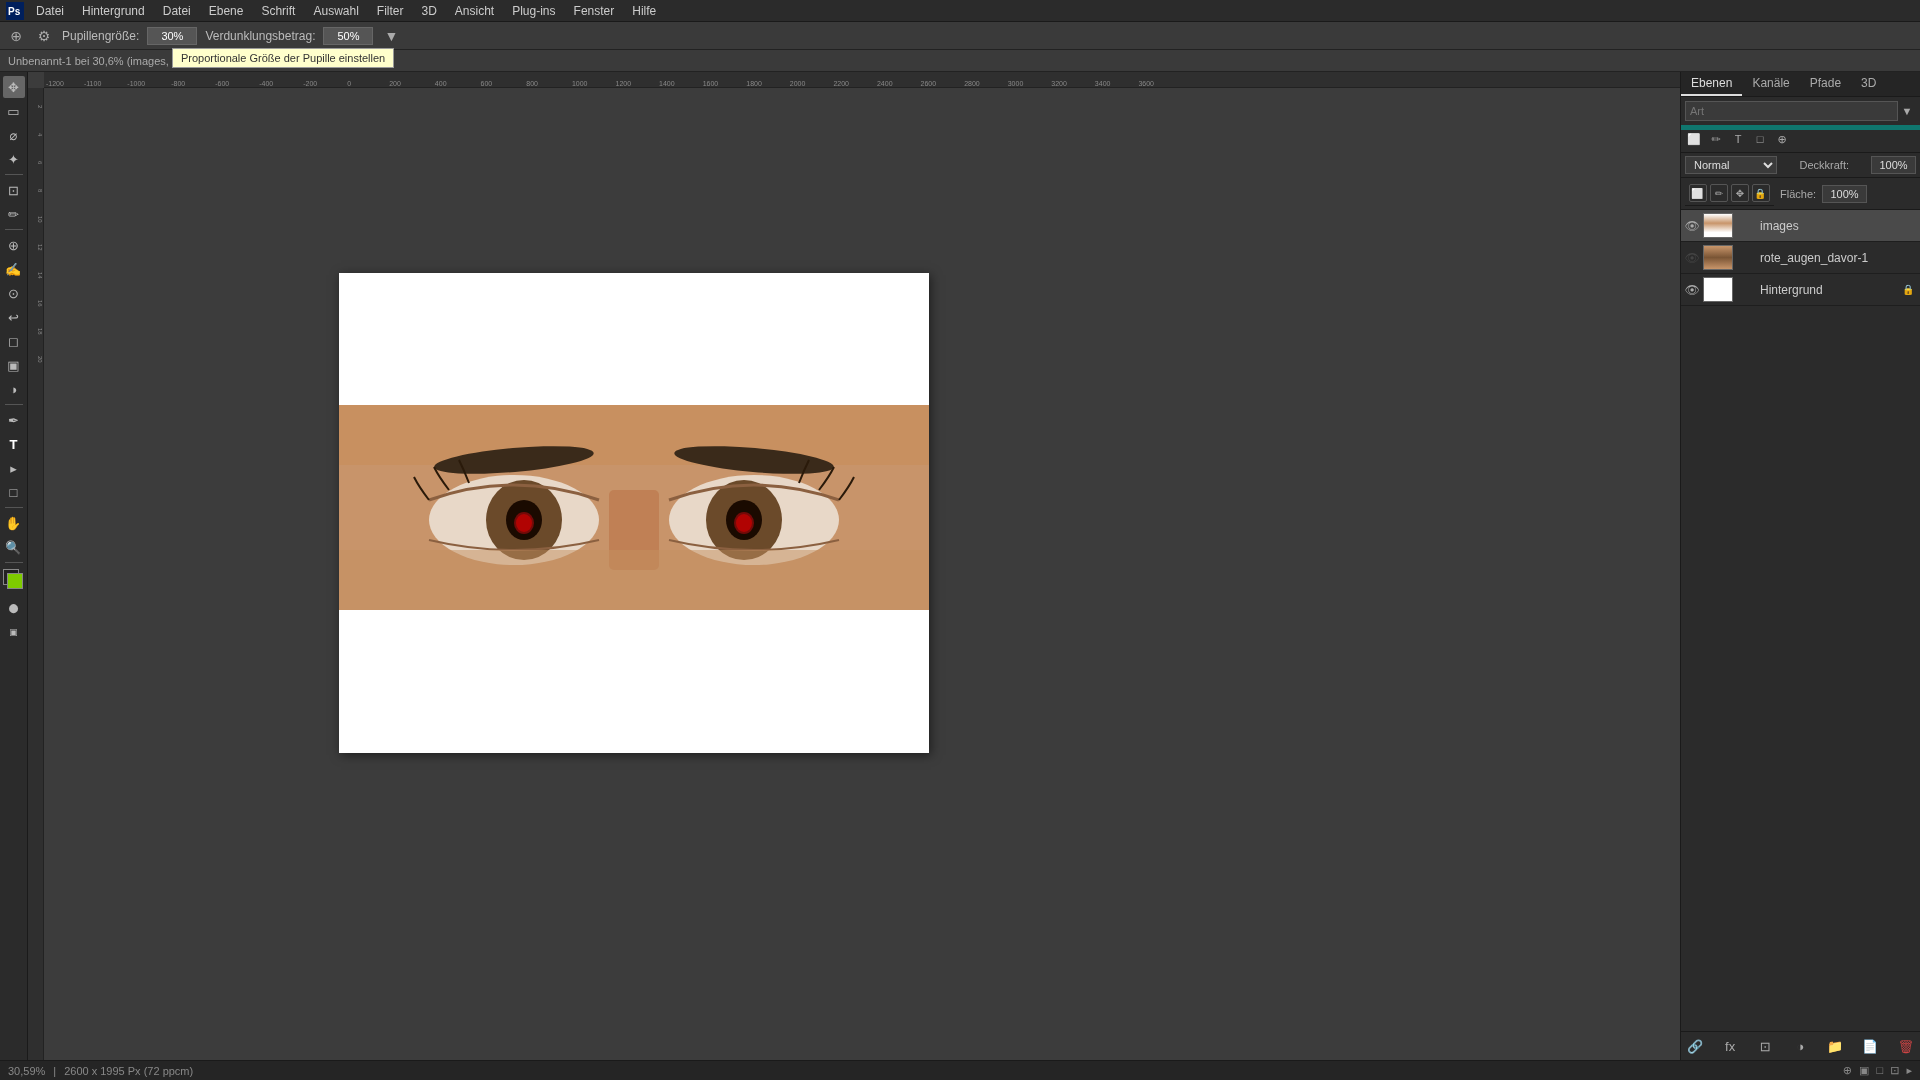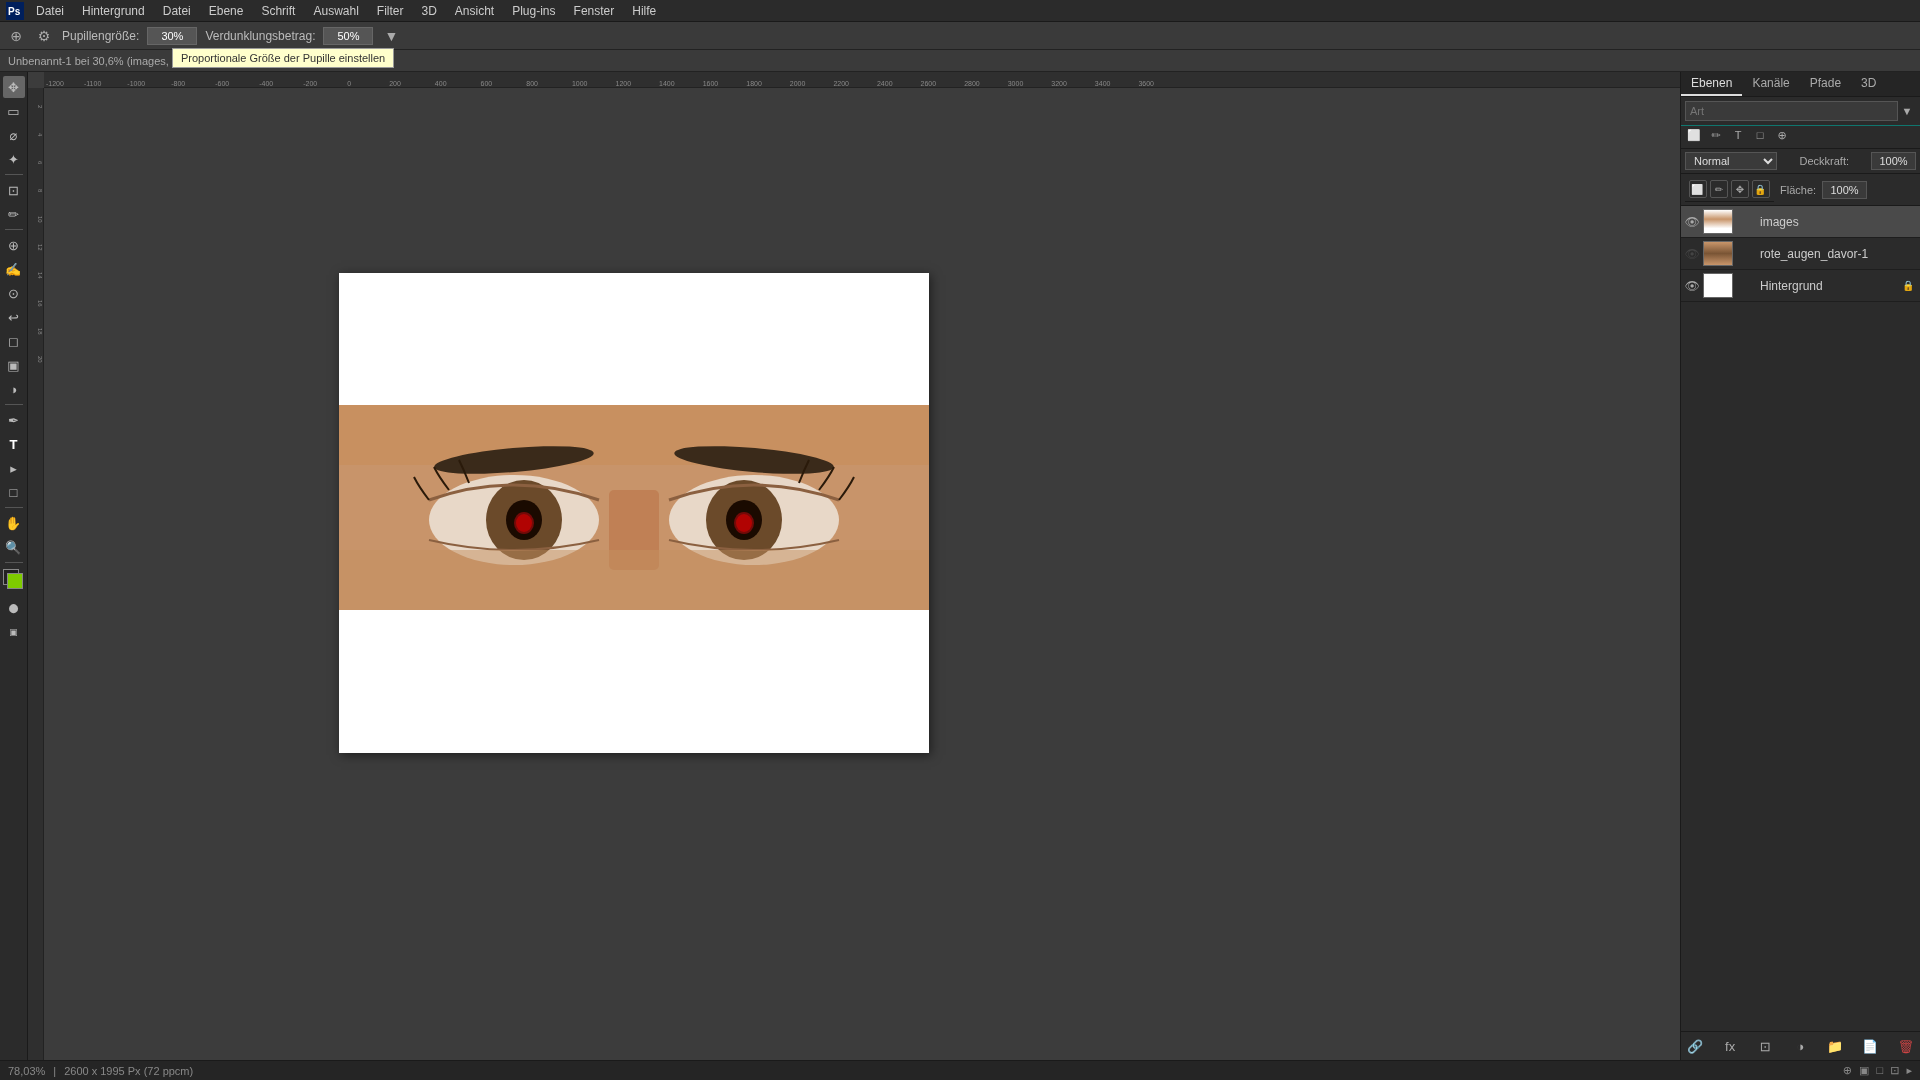--- a/index.html
+++ b/index.html
@@ -109,21 +109,21 @@
     #panel-tabs {
       display: flex; background: #252525; border-bottom: 1px solid #1a1a1a;
     }
     .panel-tab {
       padding: 4px 10px; font-size: 12px; color: #aaa; cursor: pointer;
       border-bottom: 2px solid transparent;
     }
     .panel-tab.active { color: #ddd; border-bottom: 2px solid #ddd; }
     #panel-search {
       display: flex; align-items: center; padding: 4px; 
-      border-bottom: 1px solid #0f766e;
+      border-bottom: 5px solid #0f766e;
     }
     #search-input {
       flex: 1; height: 20px; background: #3a3a3a; border: 1px solid #555; color: #ddd;
       font-size: 11px; padding: 0 4px;
     }
     #panel-icons {
       display: flex; align-items: center; gap: 4px; padding: 0 4px 4px;
       border-bottom: 1px solid #1a1a1a;
     }
     .panel-icon-btn {
@@ -476,21 +476,21 @@
       <div class="layer-footer-btn" title="Ebenenmaske hinzufügen">⊡</div>
       <div class="layer-footer-btn" title="Neue Füll- oder Einstellungsebene">◑</div>
       <div class="layer-footer-btn" title="Neue Gruppe">📁</div>
       <div class="layer-footer-btn" title="Neue Ebene erstellen">📄</div>
       <div class="layer-footer-btn" title="Ebene löschen" style="color:#cc4444;">🗑</div>
     </div>
   </div>
 </div>
 
 <div id="statusbar">
-  <span>78,03%</span>
+  <span>30,59%</span>
   <span>|</span>
   <span>2600 x 1995 Px (72 ppcm)</span>
   <span style="margin-left: auto;">
     <span>⊕</span>
     <span style="margin-left:4px;">▣</span>
     <span style="margin-left:4px;">□</span>
     <span style="margin-left:4px;">⊡</span>
     <span style="margin-left:4px;">▸</span>
   </span>
 </div>

